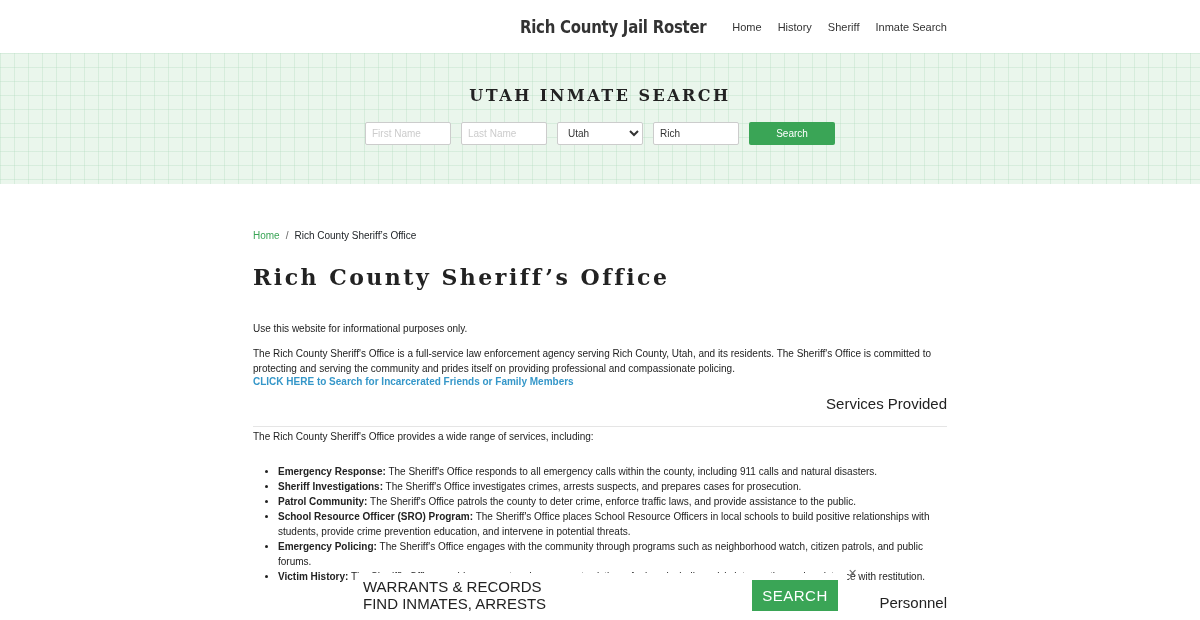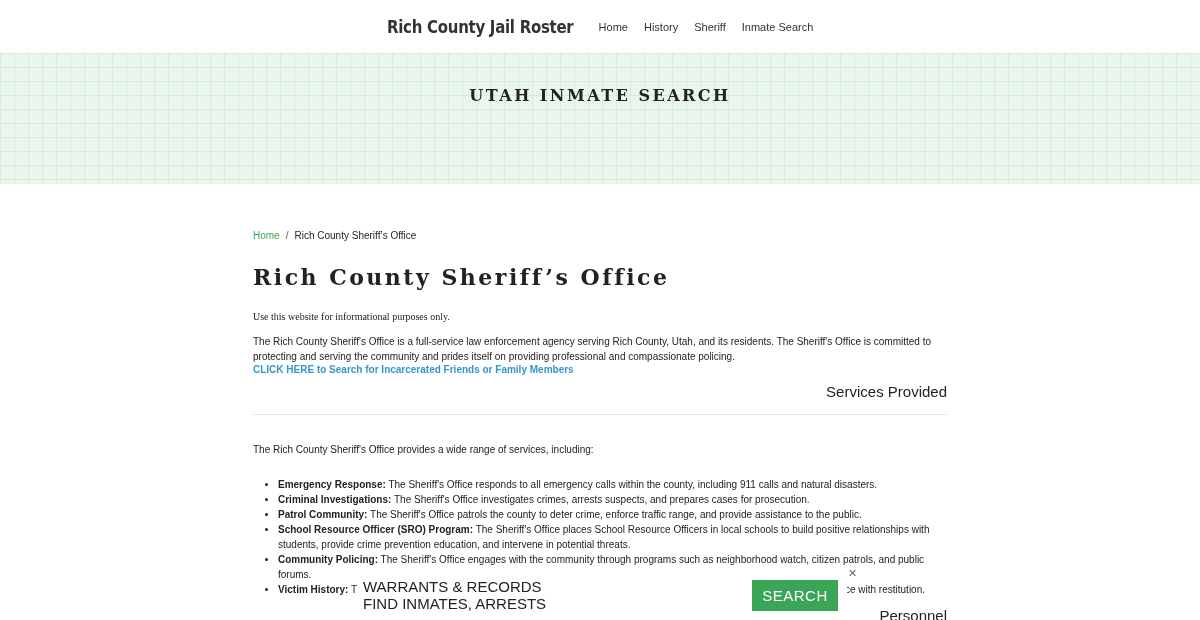--- a/index.html
+++ b/index.html
@@ -1,19 +1,19 @@
 <!DOCTYPE html>
 <html><head>
   <meta charset="utf-8">
   <style>
     * { box-sizing: border-box; margin: 0; padding: 0; }
     html, body { width: 1200px; height: 620px; overflow: hidden; background: #fff; }
     body { font-family: "Liberation Sans", sans-serif; color: #212529; font-size: 11px; position: relative; }
 
-    .header { height: 53px; display: flex; align-items: center; justify-content: center; padding: 4px 253px; background: #fff; }
+    .header { height: 53px; display: flex; align-items: center; justify-content: flex-end; padding: 4px 253px; background: #fff; }
     .brand { font-family: "DejaVu Sans", sans-serif; font-weight: bold; font-size: 17px; color: #333; letter-spacing: -0.3px; transform: scaleX(0.88); transform-origin: left center; }
     .nav { display: flex; gap: 16px; }
     .nav a { font-size: 11px; color: #333; text-decoration: none; }
 
     .hero { height: 131px; background-color: #eaf6ec;
       background-image:
         linear-gradient(rgba(180,220,190,0.35) 1px, transparent 1px),
         linear-gradient(90deg, rgba(180,220,190,0.35) 1px, transparent 1px);
       background-size: 14px 14px;
       text-align: center; padding-top: 33px; }
@@ -22,26 +22,26 @@
     .search-row input, .search-row select { width: 86px; height: 23px; border: 1px solid #ccc; border-radius: 2px; font-size: 10px; padding: 0 6px; background: #fff; color: #333; font-family: "Liberation Sans", sans-serif; }
     .search-row input::placeholder { color: #ccc; }
     .search-row .btn { width: 86px; height: 23px; background: #3aa556; color: #fff; border: none; border-radius: 2px; font-size: 10px; display: flex; align-items: center; justify-content: center; }
 
     .content { padding: 46px 253px 0 253px; }
     .breadcrumb { font-size: 10px; display: flex; gap: 6px; }
     .breadcrumb a { color: #3aa556; text-decoration: none; }
     .breadcrumb .sep { color: #666; }
     h1 { font-family: "DejaVu Serif", serif; font-size: 22px; letter-spacing: 2.5px; font-weight: bold; color: #222; margin-top: 23px; }
     p { font-size: 10px; line-height: 15px; color: #222; }
-    .p1 { margin-top: 19px; font-family: Liberation Serif, serif; }
+    .p1 { margin-top: 31px; }
     .p2 { margin-top: 10px; }
     .cta { display: block; font-size: 10px; font-weight: bold; color: #3597c9; text-decoration: none; }
     h3 { font-size: 15px; font-weight: normal; color: #222; margin-top: 8px; text-align: right; }
     hr { border: none; border-top: 1px solid #e5e5e5; margin-top: 14px; }
-    .p3 { margin-top: 27px; }
+    .p3 { margin-top: 2px; }
     ul { margin-top: 20px; padding-left: 25px; }
     li { font-size: 10px; line-height: 15px; color: #222; }
     li b { font-weight: bold; }
     h3.personnel { margin-top: 10px; }
 
     .banner { position: absolute; left: 357px; top: 573px; width: 490px; height: 47px; background: #fff; }
     .banner .txt { position: absolute; left: 6px; top: 5px; font-size: 15px; line-height: 17px; color: #222; font-weight: normal; }
     .banner .bbtn { position: absolute; left: 395px; top: 7px; width: 86px; height: 31px; background: #3aa556; color: #fff; font-size: 15px; display: flex; align-items: center; justify-content: center; letter-spacing: 0.5px; }
     .banner .close { position: absolute; left: 491px; top: -6px; font-size: 11px; color: #666; }
   </style>
@@ -53,41 +53,48 @@
   <nav class="nav">
     <a href="#">Home</a>
     <a href="#">History</a>
     <a href="#">Sheriff</a>
     <a href="#">Inmate Search</a>
   </nav>
 </div>
 
 <section class="hero">
   <h2>UTAH INMATE SEARCH</h2>
+  <div class="search-row">
+    <input type="text" placeholder="First Name" style="">
+    <input type="text" placeholder="Last Name" style="">
+    <select><option>Utah</option></select>
+    <input type="text" value="Rich" style="">
+    <div class="btn">Search</div>
+  </div>
 </section>
 
 <main class="content">
   <div class="breadcrumb">
     <a href="#">Home</a>
     <span class="sep">/</span>
     <span>Rich County Sheriff’s Office</span>
   </div>
   <h1>Rich County Sheriff’s Office</h1>
   <p class="p1">Use this website for informational purposes only.</p>
   <p class="p2">The Rich County Sheriff's Office is a full-service law enforcement agency serving Rich County, Utah, and its residents. The Sheriff's Office is committed to protecting and serving the community and prides itself on providing professional and compassionate policing.</p>
   <a href="#" class="cta">CLICK HERE to Search for Incarcerated Friends or Family Members</a>
   <h3>Services Provided</h3>
   <hr>
   <p class="p3">The Rich County Sheriff's Office provides a wide range of services, including:</p>
   <ul>
     <li><b>Emergency Response:</b><span> The Sheriff's Office responds to all emergency calls within the county, including 911 calls and natural disasters.</span></li>
-    <li><b>Criminal Investigations:</b><span> The Sheriff's Office investigates crimes, arrests suspects, and prepares cases for prosecution.</span></li>
-    <li><b>Patrol Community:</b><span> The Sheriff's Office patrols the county to deter crime, enforce traffic range, and provide assistance to the public.</span></li>
+    <li><b>Sheriff Investigations:</b><span> The Sheriff's Office investigates crimes, arrests suspects, and prepares cases for prosecution.</span></li>
+    <li><b>Patrol Community:</b><span> The Sheriff's Office patrols the county to deter crime, enforce traffic laws, and provide assistance to the public.</span></li>
     <li><b>School Resource Officer (SRO) Program:</b><span> The Sheriff's Office places School Resource Officers in local schools to build positive relationships with students, provide crime prevention education, and intervene in potential threats.</span></li>
-    <li><b>Community Policing:</b><span> The Sheriff's Office engages with the community through programs such as neighborhood watch, citizen patrols, and public forums.</span></li>
+    <li><b>Emergency Policing:</b><span> The Sheriff's Office engages with the community through programs such as neighborhood watch, citizen patrols, and public forums.</span></li>
     <li><b>Victim History:</b><span> The Sheriff's Office provides support and resources to victims of crime, including crisis intervention and assistance with restitution.</span></li>
   </ul>
   <h3 class="personnel">Personnel</h3>
 </main>
 
 <div class="banner">
   <div class="txt">
     <div>WARRANTS &amp; RECORDS</div>
     <div>FIND INMATES, ARRESTS</div>
   </div>

